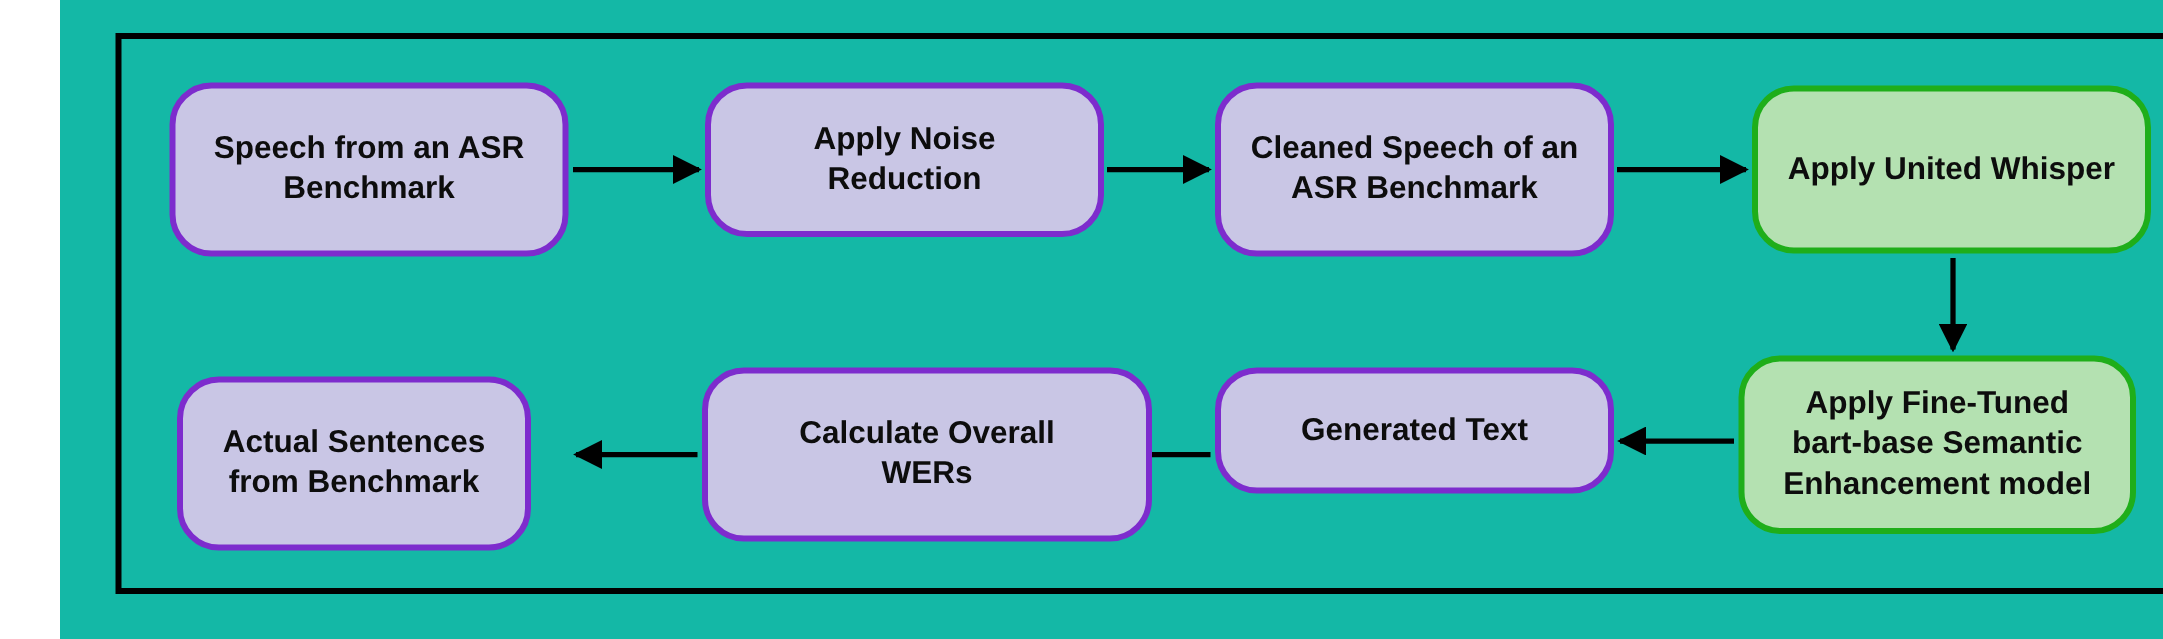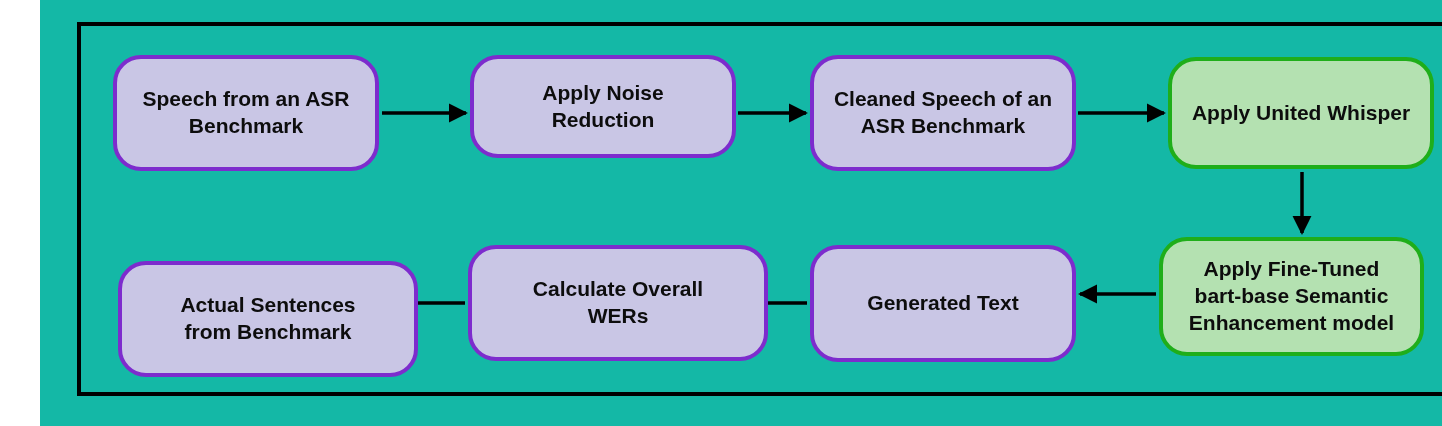--- a/index.html
+++ b/index.html
@@ -50,23 +50,23 @@
   .node.green {
     background: var(--green_fill, #b4e1b1);
     border-color: var(--green_border, #1fae1a);
   }
   
   #node-speech     { left: 73px;   top: 55px;  width: 266px; height: 116px; }
   #node-noise      { left: 430px;  top: 55px;  width: 266px; height: 103px; }
   #node-cleaned    { left: 770px;  top: 55px;  width: 266px; height: 116px; }
   #node-whisper    { left: 1128px; top: 57px;  width: 266px; height: 112px; }
   #node-bart       { left: 1119px; top: 237px; width: 265px; height: 119px; }
-  #node-generated  { left: 770px;  top: 245px; width: 266px; height: 117px; }
+  #node-generated  { left: 770px;  top: 245px; width: 266px; height: 84px; }
   #node-wer        { left: 428px;  top: 245px; width: 300px; height: 116px; }
-  #node-actual     { left: 78px;   top: 261px; width: 300px; height: 116px; }
+  #node-actual     { left: 78px;   top: 251px; width: 236px; height: 116px; }
   .edges-svg {
     position: absolute;
     left: 0; top: 0;
     width: 1442px;
     height: 426px;
     pointer-events: none;
   }
   .edges-svg line {
     stroke: var(--arrow, #000);
     stroke-width: 3.5;

